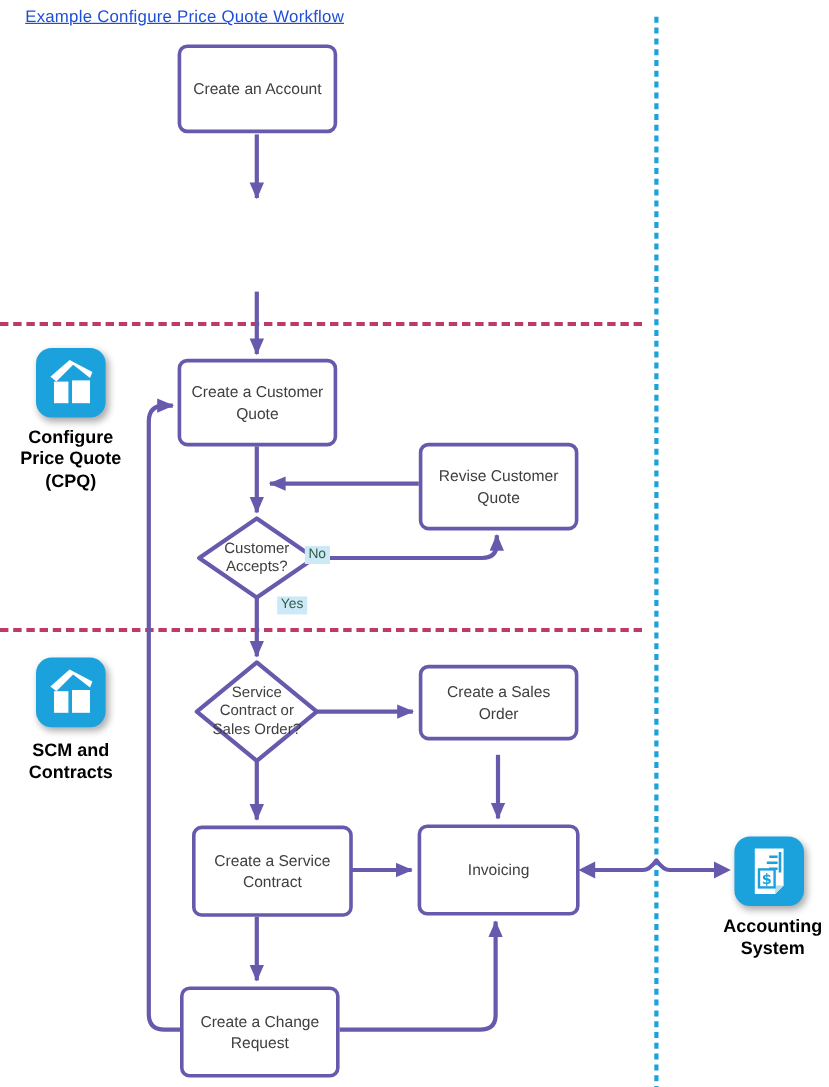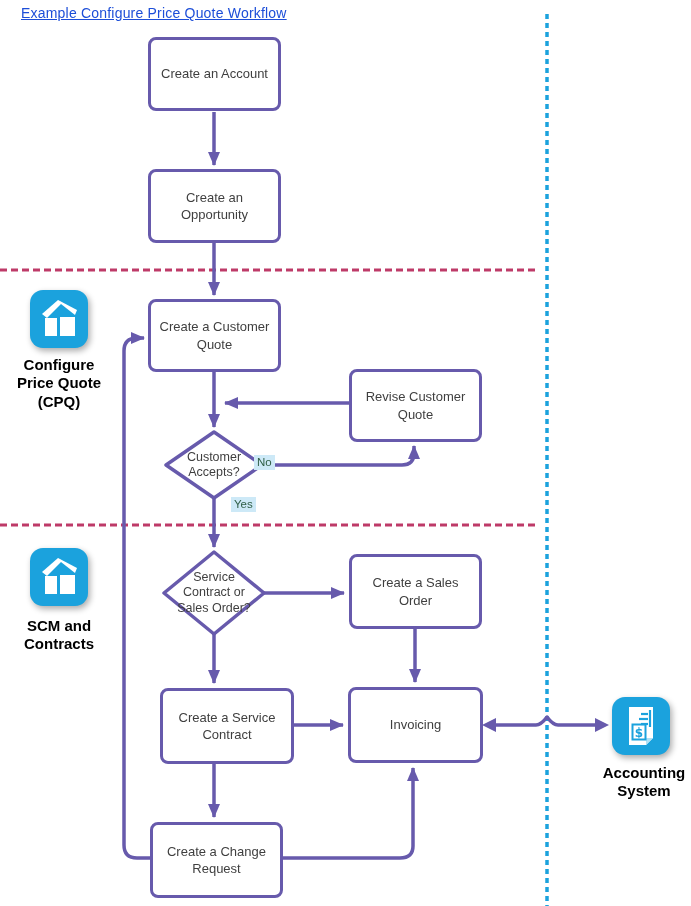--- a/index.html
+++ b/index.html
@@ -72,24 +72,23 @@
     <polygon points="482,725 496,718 496,732" fill="#675AAC"></polygon>
     <polygon points="609,725 595,718 595,732" fill="#675AAC"></polygon>
 
     <polygon points="214,432 262,465 214,498 166,465" fill="#fff" stroke="#675AAC" stroke-width="3.5" stroke-linejoin="round"></polygon>
     <polygon points="214,552 264,593 214,634 164,593" fill="#fff" stroke="#675AAC" stroke-width="3.5" stroke-linejoin="round"></polygon>
   </svg>
 
   <div class="title">Example Configure Price Quote Workflow</div>
 
   <div class="node" style="left:148px;top:37px;width:133px;height:74px;">Create an Account</div>
-  <div class="node" style="left:148px;top:169px;width:133px;height:74px;">Create an Opportunity</div>
   <div class="node" style="left:148px;top:299px;width:133px;height:73px;">Create a Customer Quote</div>
   <div class="node" style="left:349px;top:369px;width:133px;height:73px;">Revise Customer Quote</div>
-  <div class="node" style="left:349px;top:554px;width:133px;height:75px;">Create a Sales Order</div>
+  <div class="node" style="left:349px;top:554px;width:133px;height:63px;">Create a Sales Order</div>
   <div class="node" style="left:160px;top:688px;width:134px;height:76px;">Create a Service Contract</div>
   <div class="node" style="left:348px;top:687px;width:135px;height:76px;">Invoicing</div>
   <div class="node" style="left:150px;top:822px;width:133px;height:76px;">Create a Change Request</div>
 
   <div class="dtext" style="left:168px;top:438px;width:92px;height:54px;">Customer Accepts?</div>
   <div class="dtext" style="left:168px;top:558px;width:92px;height:70px;">Service Contract or Sales Order?</div>
 
   <div class="chip" style="left:254px;top:455px;">No</div>
   <div class="chip" style="left:231px;top:497px;">Yes</div>
 

